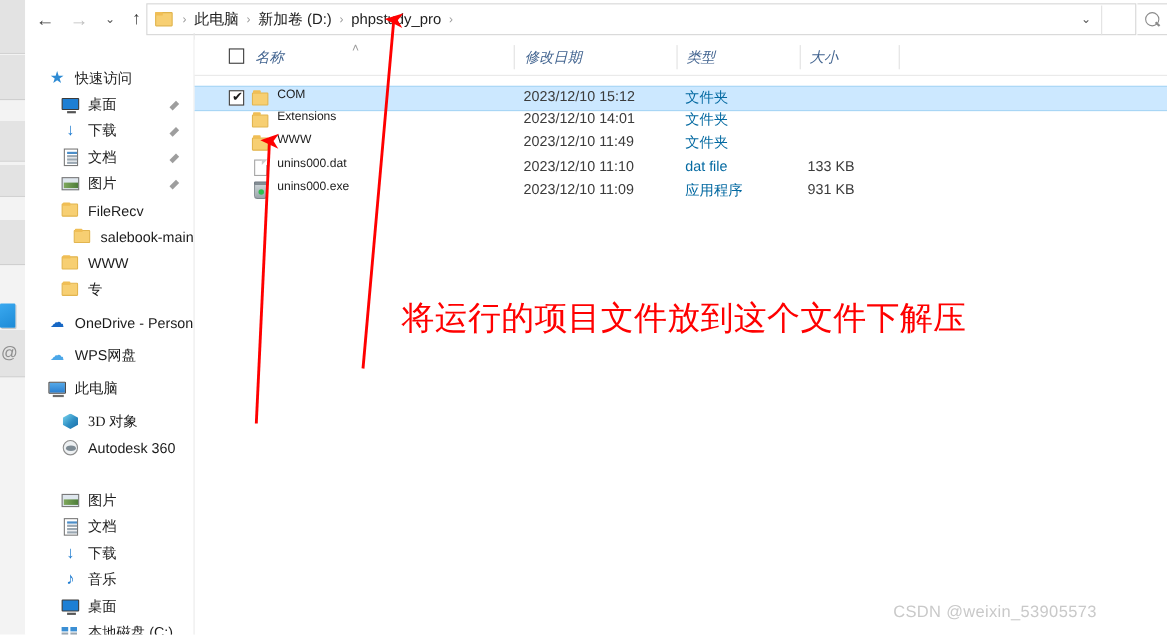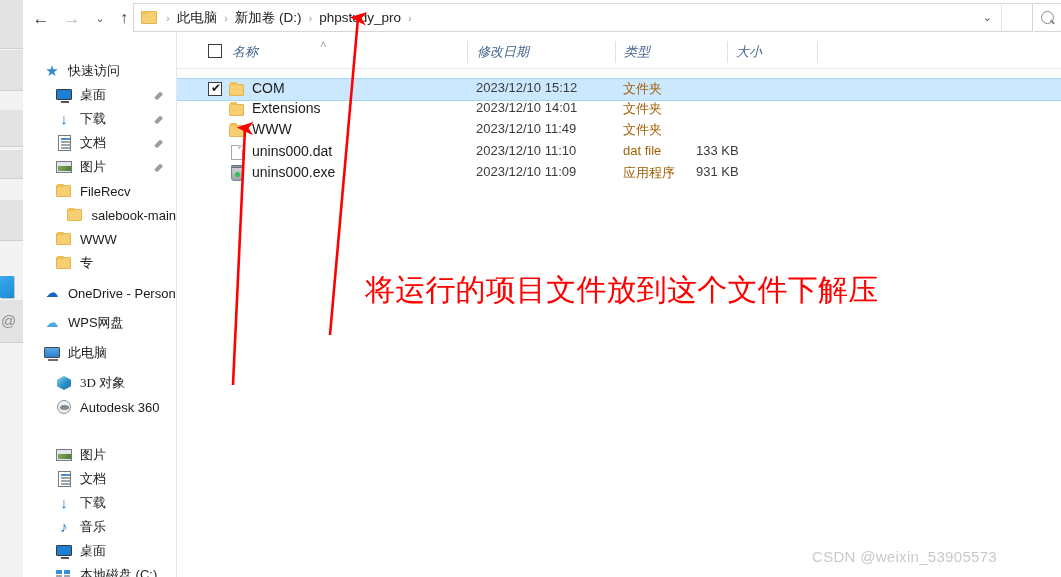--- a/index.html
+++ b/index.html
@@ -132,25 +132,25 @@
     border:1px solid #a6a6a6;box-sizing:border-box;}
   .fic-dat:after{content:"";position:absolute;right:-1px;top:-1px;border-width:0 0 5px 5px;
     border-style:solid;border-color:transparent transparent #fff #cccccc;}
   .fic-exe{position:absolute;left:2px;top:0px;width:12px;height:15px;
     background:linear-gradient(180deg,#cfd6da,#9aa5ab);border:1px solid #7d878d;
     box-sizing:border-box;border-radius:1px 1px 3px 3px;}
   .fic-exe:before{content:"";position:absolute;left:-1px;top:-2px;width:12px;height:3px;
     background:#8d979d;border:1px solid #6e7780;box-sizing:border-box;border-radius:1px;}
   .fic-exe:after{content:"";position:absolute;left:3px;top:5px;width:5px;height:5px;
     border-radius:50%;background:#2fbf4f;}
-  .row .name{position:absolute;left:75px;top:1px;font-size:14px;color:#1b1b1b;white-space:nowrap;}
+  .row .name{position:absolute;left:75px;top:1px;font-size:11px;color:#1b1b1b;white-space:nowrap;}
   .row .date{position:absolute;left:299px;top:1px;font-size:13px;color:#3b3b3b;white-space:nowrap;}
-  .row .type{position:absolute;left:446px;top:1px;font-size:13px;color:#a16207;white-space:nowrap;}
+  .row .type{position:absolute;left:446px;top:1px;font-size:13px;color:#0369a1;white-space:nowrap;}
   .row .size{position:absolute;left:519px;width:119px;top:1px;font-size:13px;color:#3b3b3b;
-    text-align:left;white-space:nowrap;}
+    text-align:center;white-space:nowrap;}
 
   
   .annot{position:absolute;left:365px;top:268px;width:690px;
     font-family:"DejaVu Sans","Liberation Sans",sans-serif;
     font-size:30px;line-height:43px;color:#ff0000;font-weight:500;letter-spacing:.2px;}
   .arrows{position:absolute;left:0;top:0;width:1061px;height:577px;pointer-events:none;}
 
   .watermark{position:absolute;left:812px;top:548px;font-size:15px;color:#c9c9c9;
     font-family:"Liberation Sans",sans-serif;letter-spacing:.3px;}
 </style>

